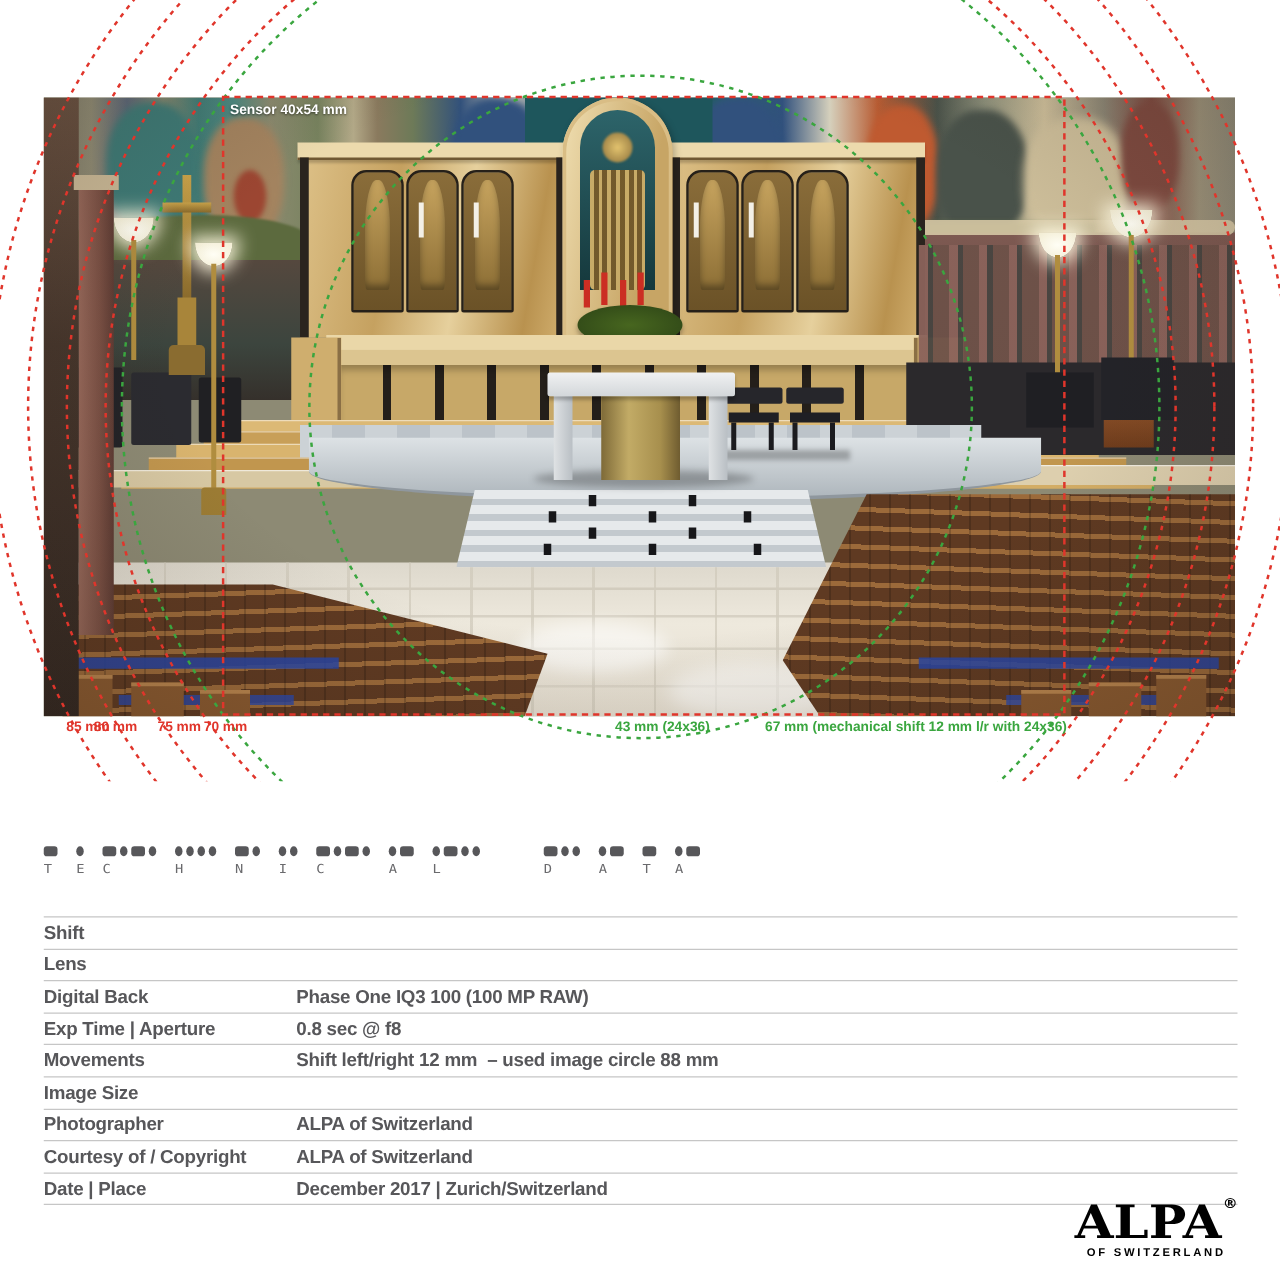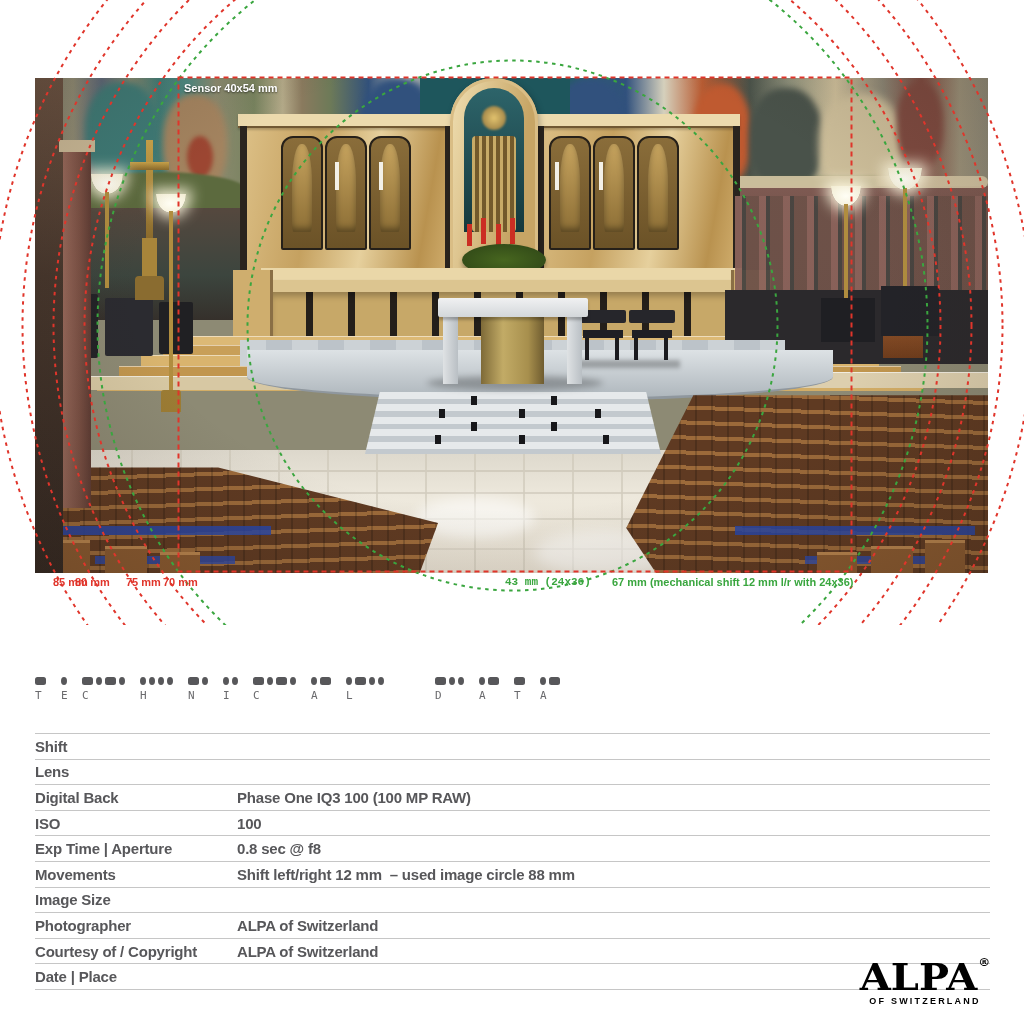--- a/index.html
+++ b/index.html
@@ -225,21 +225,21 @@
       <circle class="ov-green" cx="512.5" cy="325.5" r="415"></circle>
       <rect class="ov-rect" x="178.5" y="77.5" width="673" height="494"></rect>
     </svg>
 
     <div class="sensor-label">Sensor 40x54 mm</div>
     <div id="focal-labels">
         <span class="focal-label focal-red" style="left: 53px;">85 mm</span>
         <span class="focal-label focal-red" style="left: 75px;">80 mm</span>
         <span class="focal-label focal-red" style="left: 126px;">75 mm</span>
         <span class="focal-label focal-red" style="left: 163px;">70 mm</span>
-        <span class="focal-label focal-green" style="left: 505px; font-family: Liberation Mono, monospace;">43 mm (24x36)</span>
+        <span class="focal-label focal-green" style="left: 492px;">43 mm (24x36)</span>
         <span class="focal-label focal-green" style="left: 612px;">67 mm (mechanical shift 12 mm l/r with 24x36)</span>
       </div>
   </div>
 
   <div class="tech-header" id="tech-header">
       <div class="m-word">
         <div class="m-letter">
           <div class="m-symbols">
             <span class="m-dash"></span>
           </div>
@@ -346,44 +346,41 @@
         <div class="spec-label">Shift</div>
       </div>
       <div class="spec-row">
         <div class="spec-label">Lens</div>
       </div>
       <div class="spec-row">
         <div class="spec-label">Digital Back</div>
         <div class="spec-value">Phase One IQ3 100 (100 MP RAW)</div>
       </div>
       <div class="spec-row">
-        <div class="spec-label">ISO</div>
-        <div class="spec-value">100</div>
-      </div>
-      <div class="spec-row">
         <div class="spec-label">Exp Time | Aperture</div>
         <div class="spec-value">0.8 sec @ f8</div>
       </div>
       <div class="spec-row">
         <div class="spec-label">Movements</div>
         <div class="spec-value">Shift left/right 12 mm  – used image circle 88 mm</div>
       </div>
       <div class="spec-row">
         <div class="spec-label">Image Size</div>
       </div>
       <div class="spec-row">
         <div class="spec-label">Photographer</div>
         <div class="spec-value">ALPA of Switzerland</div>
       </div>
       <div class="spec-row">
         <div class="spec-label">Courtesy of / Copyright</div>
         <div class="spec-value">ALPA of Switzerland</div>
       </div>
       <div class="spec-row">
         <div class="spec-label">Date | Place</div>
+        <div class="spec-value">December 2017 | Zurich/Switzerland</div>
       </div>
     </div>
 
   <div class="logo">
     <div class="logo-main"><span>ALPA</span><span class="logo-reg">®</span></div>
     <div class="logo-sub">OF SWITZERLAND</div>
   </div>
 
 </div>
 

